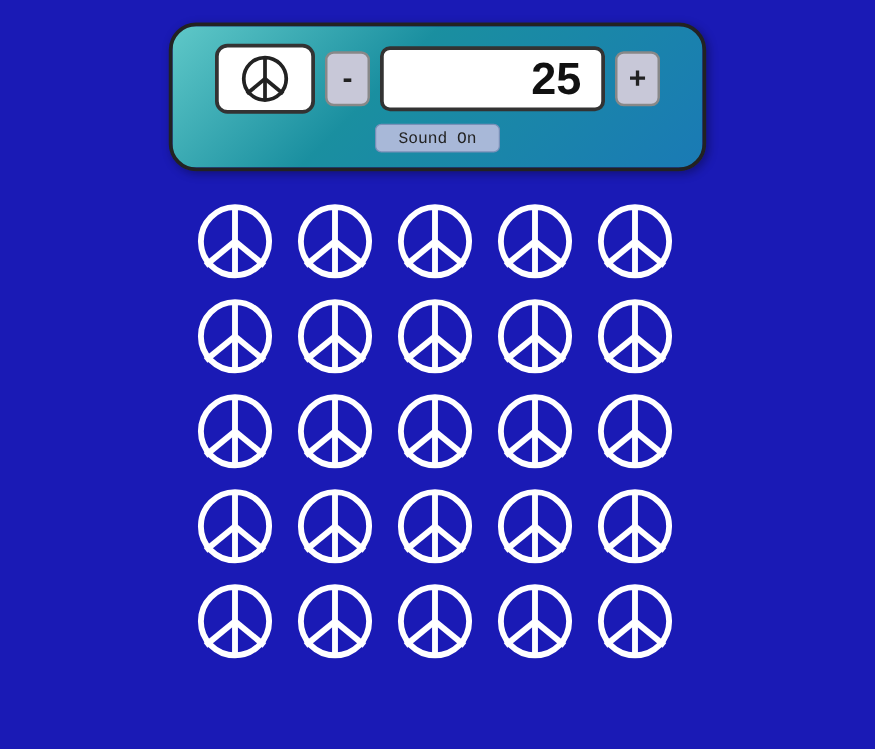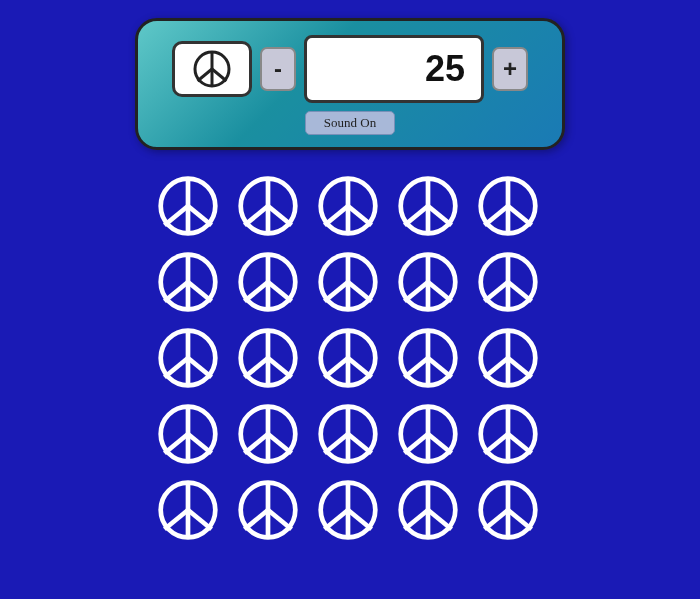--- a/index.html
+++ b/index.html
@@ -67,40 +67,40 @@
       justify-content: center;
       color: #222;
       user-select: none;
     }
 
     .count-display {
       background: white;
       border: 3px solid #333;
       border-radius: 8px;
       width: 180px;
-      height: 68px;
+      height: 52px;
       display: flex;
       align-items: center;
       justify-content: flex-end;
       padding-right: 16px;
       font-size: 36px;
       font-weight: bold;
       color: #111;
     }
 
     .sound-btn {
       margin-top: 8px;
       background: #a8b8d8;
       border: 1.5px solid #7890b8;
       border-radius: 5px;
       padding: 3px 18px;
       font-size: 13px;
       color: #222;
       cursor: pointer;
-      font-family: Liberation Serif, serif;
+      font-family: Liberation Mono, monospace;
     }
 
     .peace-grid {
       margin-top: 22px;
       display: grid;
       grid-template-columns: repeat(5, 72px);
       grid-template-rows: repeat(5, 72px);
       gap: 4px 8px;
       justify-content: center;
     }

